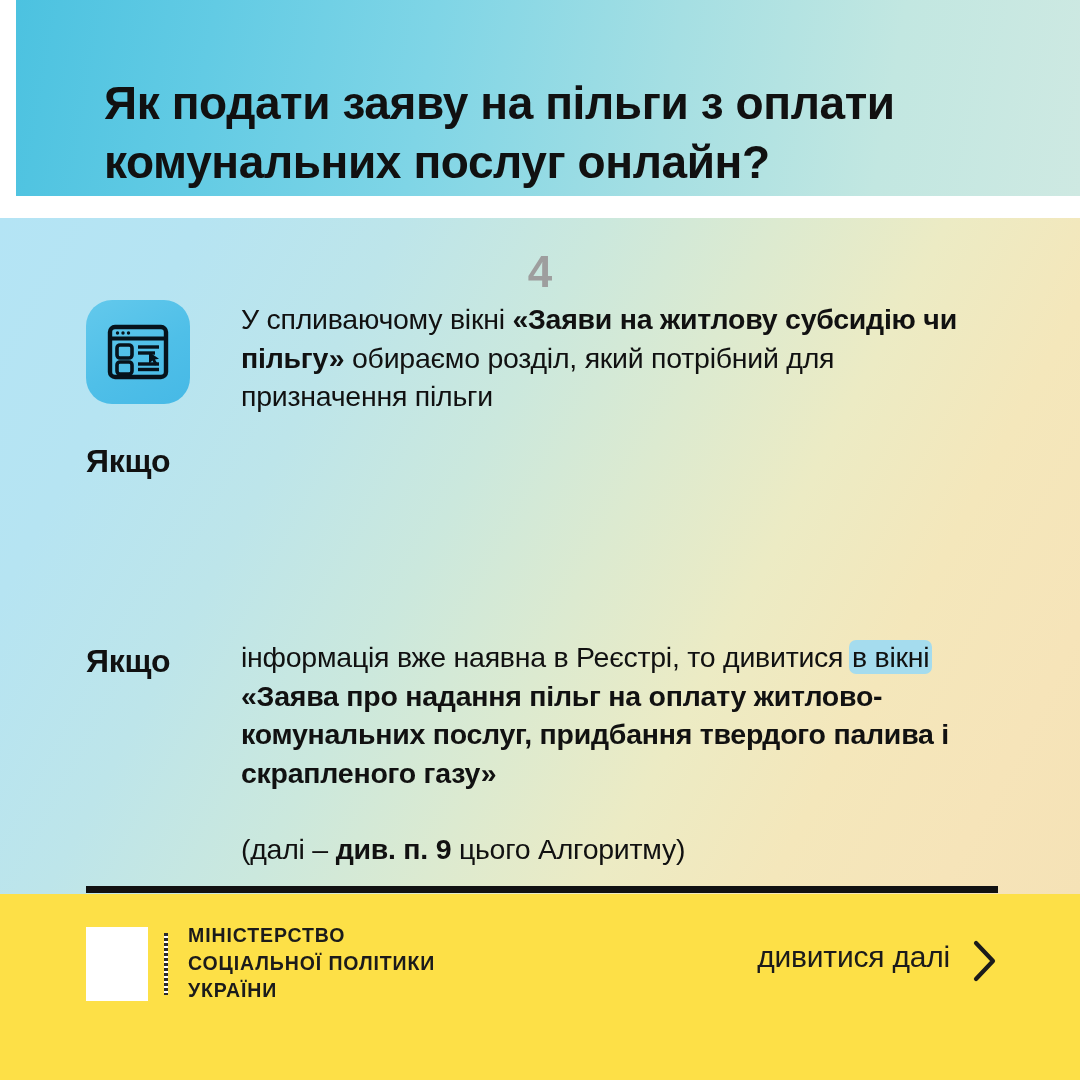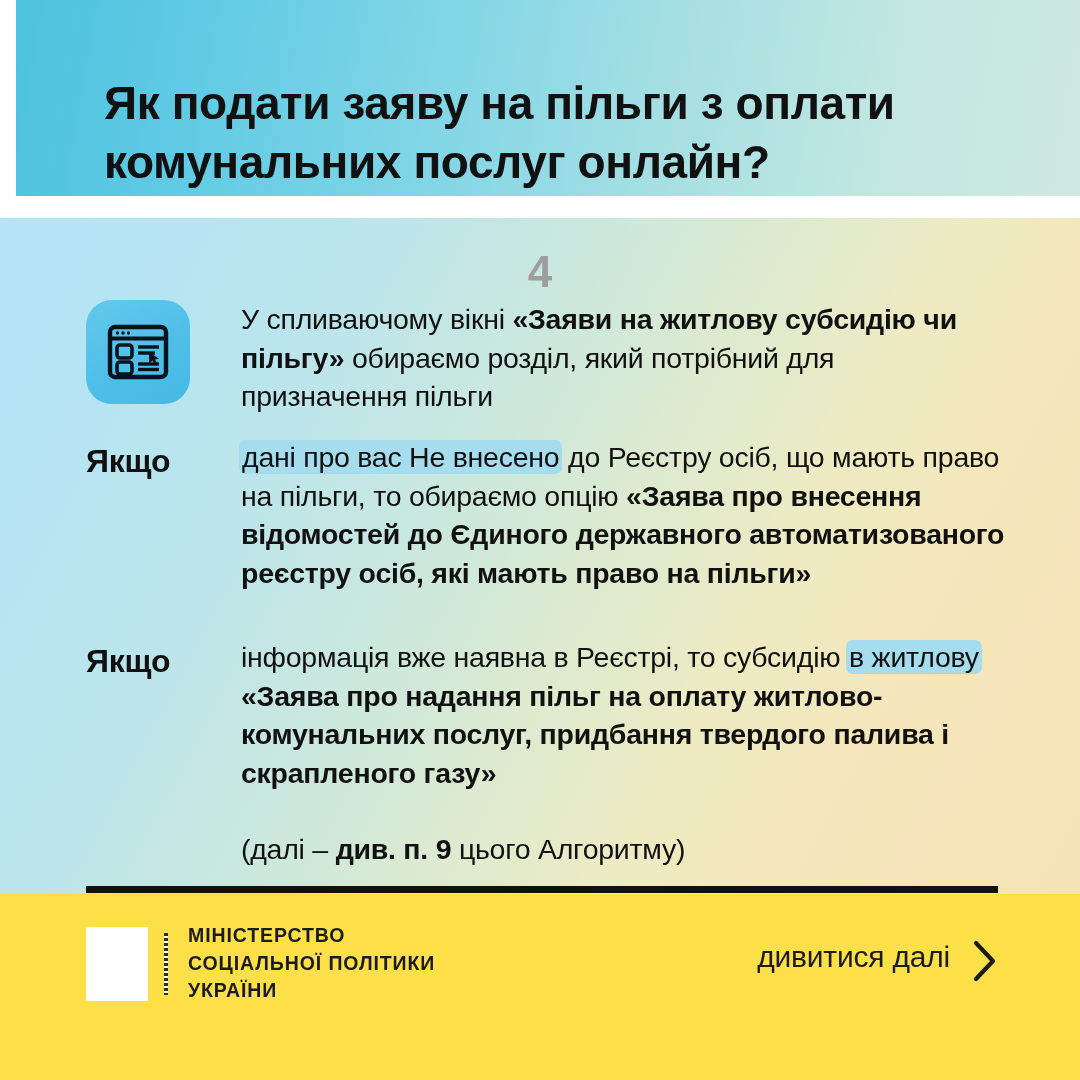--- a/index.html
+++ b/index.html
@@ -227,31 +227,28 @@
     </div>
     <div class="body-text">
       <span>У спливаючому вікні </span><b>«Заяви на житлову субсидію чи пільгу»</b><span> обираємо розділ, який потрібний для призначення пільги</span>
     </div>
   </div>
 
   <div class="row row-2">
     <div class="gutter">
       <div class="if-label">Якщо</div>
     </div>
-    <div class="body-text">
-      <span class="hl">дані про вас Не внесено</span><span> до Реєстру осіб, що мають право на пільги, то обираємо опцію </span><b>«Заява про внесення відомостей до Єдиного державного автоматизованого реєстру осіб, які мають право на пільги»</b>
-    </div>
   </div>
 
   <div class="row row-3">
     <div class="gutter">
       <div class="if-label">Якщо</div>
     </div>
     <div class="body-text">
-      <span>інформація вже наявна в Реєстрі, то субсидію </span><span class="hl">в житлову </span><b>«Заява про надання пільг на оплату житлово-комунальних послуг, придбання твердого палива і скрапленого газу»</b><span class="tail-note"><span>(далі – </span><b>див. п. 9</b><span> цього Алгоритму)</span></span>
+      <span>інформація вже наявна в Реєстрі, то дивитися </span><span class="hl">в вікні </span><b>«Заява про надання пільг на оплату житлово-комунальних послуг, придбання твердого палива і скрапленого газу»</b><span class="tail-note"><span>(далі – </span><b>див. п. 9</b><span> цього Алгоритму)</span></span>
     </div>
   </div>
 
   <div class="divider"></div>
 
   <div class="footer">
     <div class="brand">
       <svg class="trident" width="62" height="74" viewBox="0 0 62 74" aria-hidden="true">
         <g fill="#2b2b2b">
           <rect x="3" y="14" width="7" height="40"></rect>

